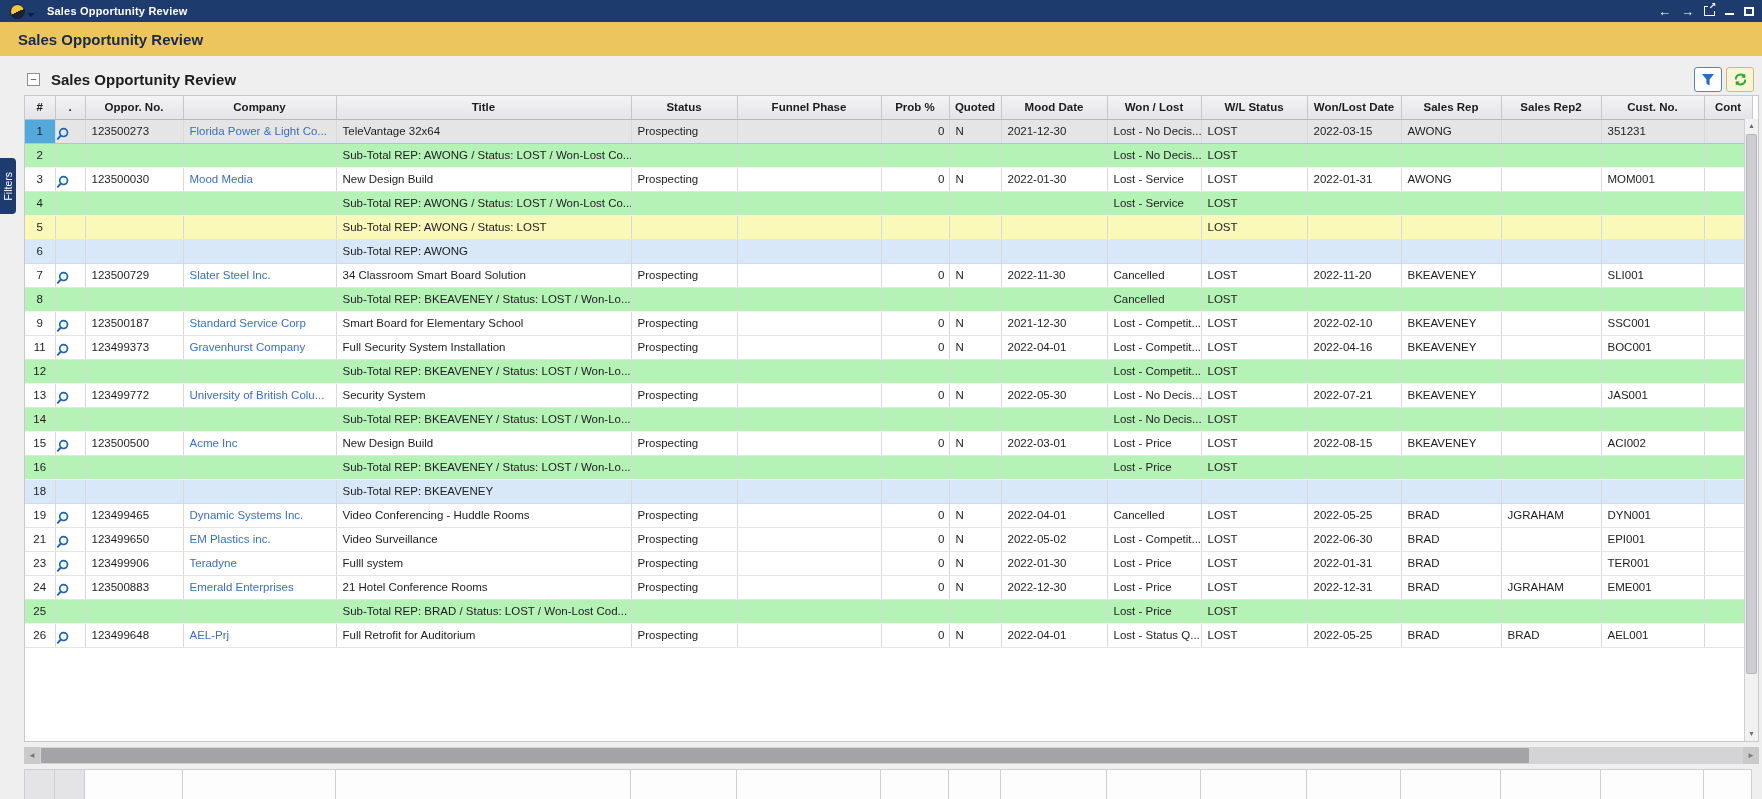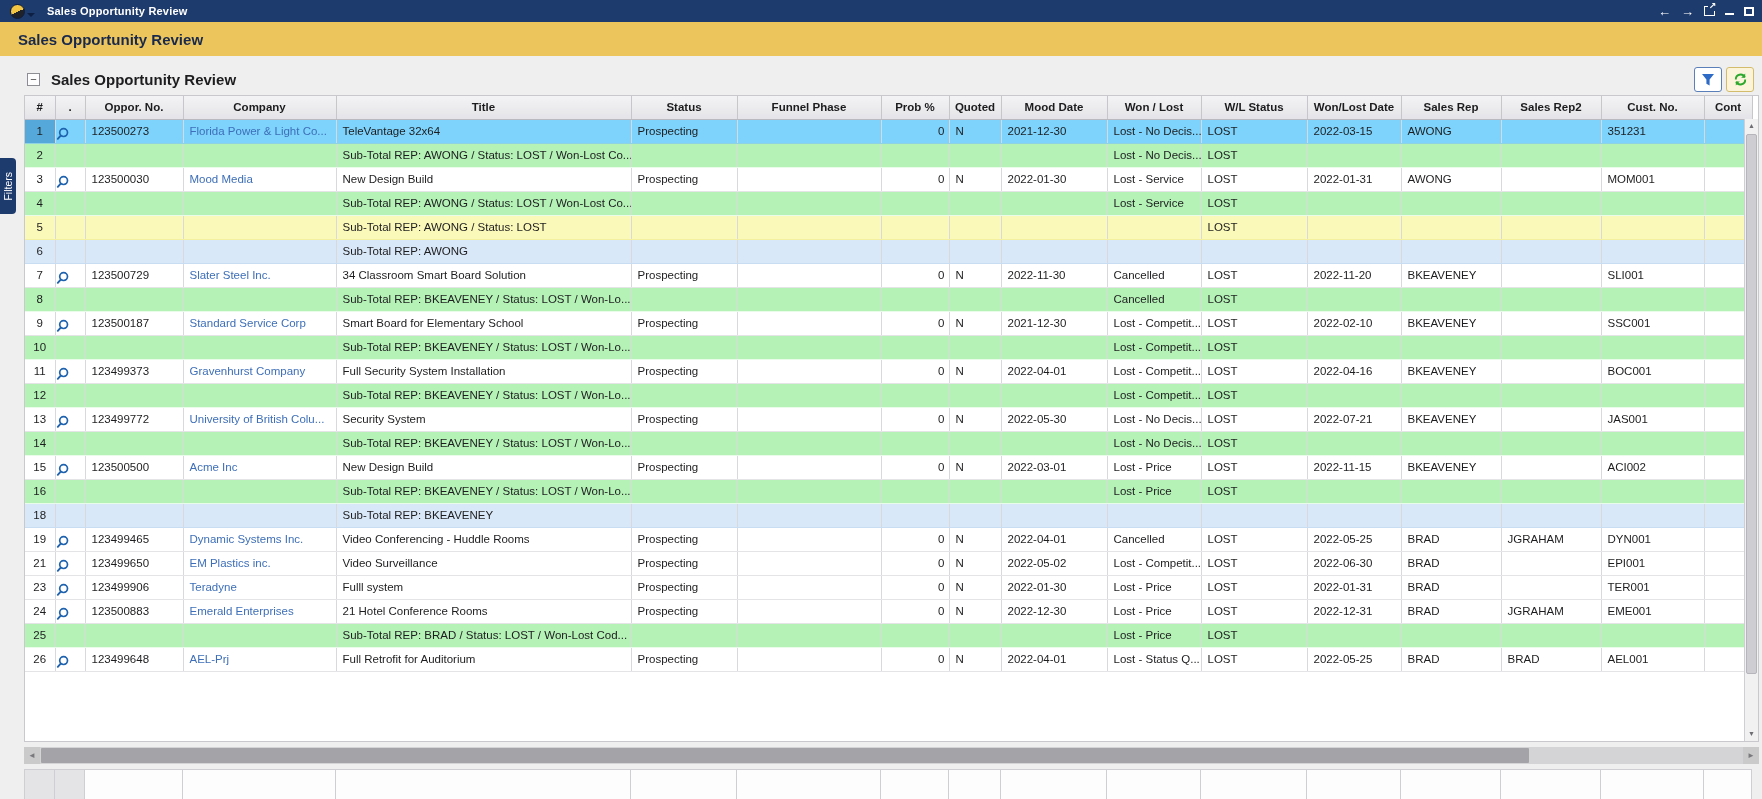--- a/index.html
+++ b/index.html
@@ -50,21 +50,21 @@
   table.grid { border-collapse:collapse; table-layout:fixed; width:1727px; }
   .grid th { height:23px; background:linear-gradient(#f3f3f5,#e4e4e8); border-right:1px solid #c6c6cb;
              border-bottom:1px solid #b9b9bf; font-size:11.5px; font-weight:bold; color:#1c1c1e;
              overflow:hidden; white-space:nowrap; text-align:center; }
   .grid td { height:24px; font-size:11.5px; color:#1d1d1f; border-right:1px solid #d9d9dd;
              border-bottom:1px solid #e4e4e7; overflow:hidden; white-space:nowrap;
              padding:0 4px 0 6px; background:#fff; }
   .grid td.c-rownum { text-align:center; padding:0; }
   .grid td.c-lookup { text-align:center; padding:0; }
   .grid td.c-prob { text-align:right; }
-  tr.row-selected td { background:#7dd3fc; border-bottom-color:#8fd2e2; }
+  tr.row-selected td { background:#e5e5e5; border-bottom-color:#8fd2e2; }
   tr.row-selected td.c-rownum { background:#55a8da; }
   tr.row-subtotal-green td { background:#b4f2b6; border-bottom-color:#e9fbe9; }
   tr.row-subtotal-yellow td { background:#fbf9b9; border-bottom-color:#f3f0a0; }
   tr.row-subtotal-blue td { background:#d9e8f8; border-bottom-color:#c8dcf2; }
   .cell-link { color:#3e6fb8; cursor:pointer; }
 
   
   .vscroll { position:absolute; right:0; top:23px; bottom:0; width:14px; background:#f1f1f2;
              border-left:1px solid #cfcfd3; }
   .vscroll .arr { position:absolute; left:0; width:13px; height:14px; color:#6d6d72; font-size:7px;
@@ -365,39 +365,20 @@
             <td class="c-quoted">N</td>
             <td class="c-close">2021-12-30</td>
             <td class="c-wonlost">Lost - Competit...</td>
             <td class="c-wlstatus">LOST</td>
             <td class="c-wldate">2022-02-10</td>
             <td class="c-rep">BKEAVENEY</td>
             <td class="c-rep2"></td>
             <td class="c-cust">SSC001</td>
             <td class="c-cont"></td>
           </tr>
-          <tr class="row-subtotal-green">
-            <td class="c-rownum">10</td>
-            <td class="c-lookup"></td>
-            <td class="c-oppor"></td>
-            <td class="c-company"></td>
-            <td class="c-title">Sub-Total REP: BKEAVENEY / Status: LOST / Won-Lo...</td>
-            <td class="c-status"></td>
-            <td class="c-funnel"></td>
-            <td class="c-prob"></td>
-            <td class="c-quoted"></td>
-            <td class="c-close"></td>
-            <td class="c-wonlost">Lost - Competit...</td>
-            <td class="c-wlstatus">LOST</td>
-            <td class="c-wldate"></td>
-            <td class="c-rep"></td>
-            <td class="c-rep2"></td>
-            <td class="c-cust"></td>
-            <td class="c-cont"></td>
-          </tr>
           <tr class="row-normal">
             <td class="c-rownum">11</td>
             <td class="c-lookup" style="padding-top: 5px;">
               <svg width="14" height="14" viewBox="0 0 14 14">
                 <circle cx="7.6" cy="5.6" r="3.9" fill="none" stroke="#1f63ae" stroke-width="1.7"></circle>
                 <line x1="4.7" y1="8.7" x2="1.8" y2="11.8" stroke="#1f63ae" stroke-width="1.9" stroke-linecap="round"></line>
               </svg>
             </td>
             <td class="c-oppor">123499373</td>
             <td class="c-company"><span class="cell-link">Gravenhurst Company</span></td>
@@ -488,21 +469,21 @@
             <td class="c-oppor">123500500</td>
             <td class="c-company"><span class="cell-link">Acme Inc</span></td>
             <td class="c-title">New Design Build</td>
             <td class="c-status">Prospecting</td>
             <td class="c-funnel"></td>
             <td class="c-prob">0</td>
             <td class="c-quoted">N</td>
             <td class="c-close">2022-03-01</td>
             <td class="c-wonlost">Lost - Price</td>
             <td class="c-wlstatus">LOST</td>
-            <td class="c-wldate">2022-11-15</td>
+            <td class="c-wldate">2022-08-15</td>
             <td class="c-rep">BKEAVENEY</td>
             <td class="c-rep2"></td>
             <td class="c-cust">ACI002</td>
             <td class="c-cont"></td>
           </tr>
           <tr class="row-subtotal-green">
             <td class="c-rownum">16</td>
             <td class="c-lookup"></td>
             <td class="c-oppor"></td>
             <td class="c-company"></td>

